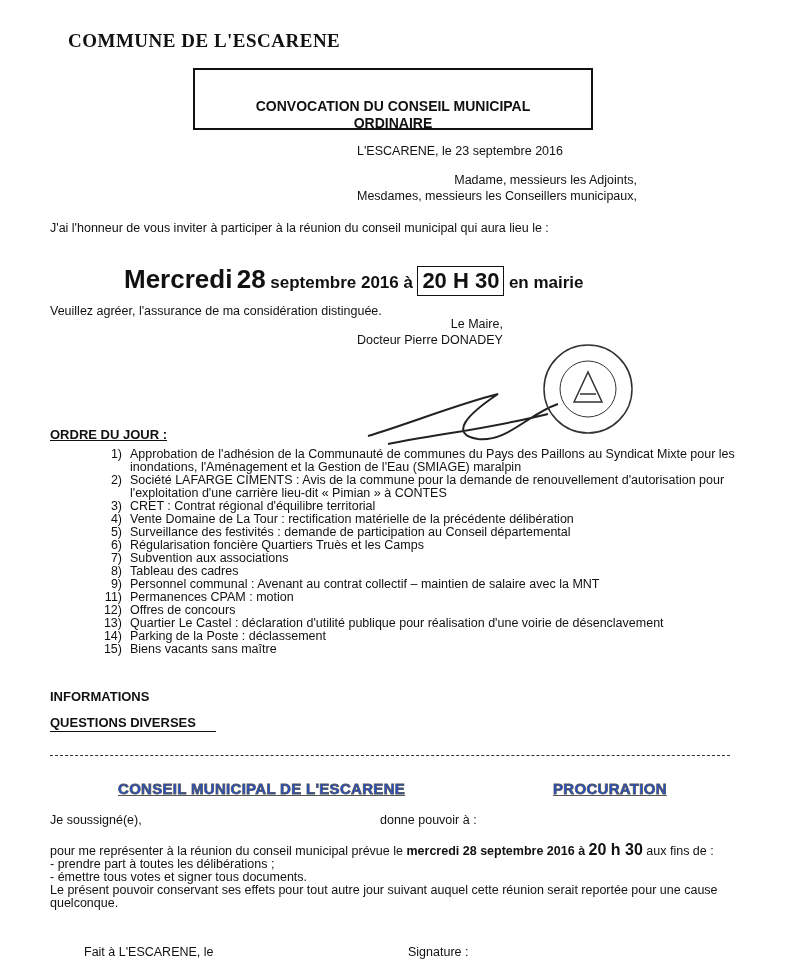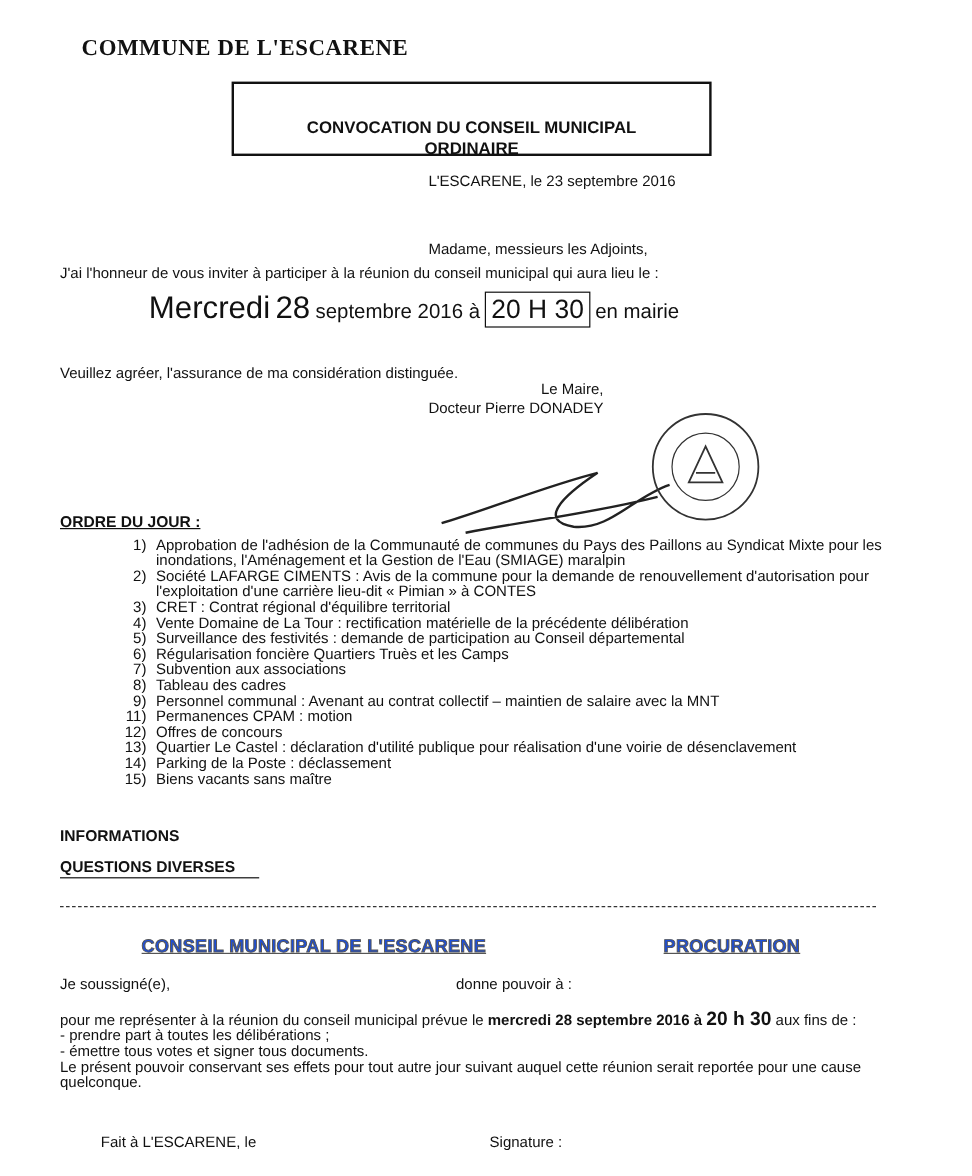--- a/index.html
+++ b/index.html
@@ -14,23 +14,23 @@
     font-size: 19px; letter-spacing: 0.5px; color: #111;
   }
   .conv-box {
     left: 193px; top: 68px; width: 400px; height: 62px;
     border: 2px solid #111; box-sizing: border-box;
     text-align: center; font-weight: bold; font-size: 14px; line-height: 17px;
     padding-top: 28px;
   }
   .p13 { font-size: 12.5px; line-height: 16px; text-align: right; }
   .date-line { left: 357px; top: 143px; }
-  .addr { left: 357px; top: 172px; margin-top: 28px; }
+  .addr { left: 357px; top: 172px; }
   .invite { left: 50px; top: 220px; }
-  .meeting { left: 124px; top: 241px; white-space: nowrap; font-weight: normal; }
+  .meeting { left: 124px; top: 264px; white-space: nowrap; font-weight: bold; }
   .meeting .big { font-size: 26px; }
   .meeting .med { font-size: 17px; }
   .meeting .boxed {
     display: inline-block; border: 1.5px solid #111; padding: 0 4px;
     font-size: 22px; line-height: 28px;
   }
   .agree { left: 50px; top: 303px; }
   .maire { left: 357px; top: 316px; }
   .stamp { left: 348px; top: 344px; width: 300px; height: 120px; }
   .ordre-head { left: 50px; top: 427px; font-weight: bold; font-size: 13px; text-decoration: underline; }
@@ -63,20 +63,21 @@
 <div class="abs commune-title">COMMUNE DE L'ESCARENE</div>
 
 <div class="abs conv-box">
   <div>CONVOCATION DU CONSEIL MUNICIPAL</div>
   <div>ORDINAIRE</div>
 </div>
 
 <div class="abs p13 date-line">L'ESCARENE, le 23 septembre 2016</div>
 <div class="abs p13 addr">
   <div>Madame, messieurs les Adjoints,</div>
+  <div>Mesdames, messieurs les Conseillers municipaux,</div>
 </div>
 
 <div class="abs p13 invite">J'ai l'honneur de vous inviter à participer à la réunion du conseil municipal qui aura lieu le :</div>
 
 <div class="abs meeting">
   <span class="big">Mercredi</span>
   <span class="big">28</span>
   <span class="med">septembre 2016 à</span>
   <span class="boxed">20 H 30</span>
   <span class="med">en mairie</span>

